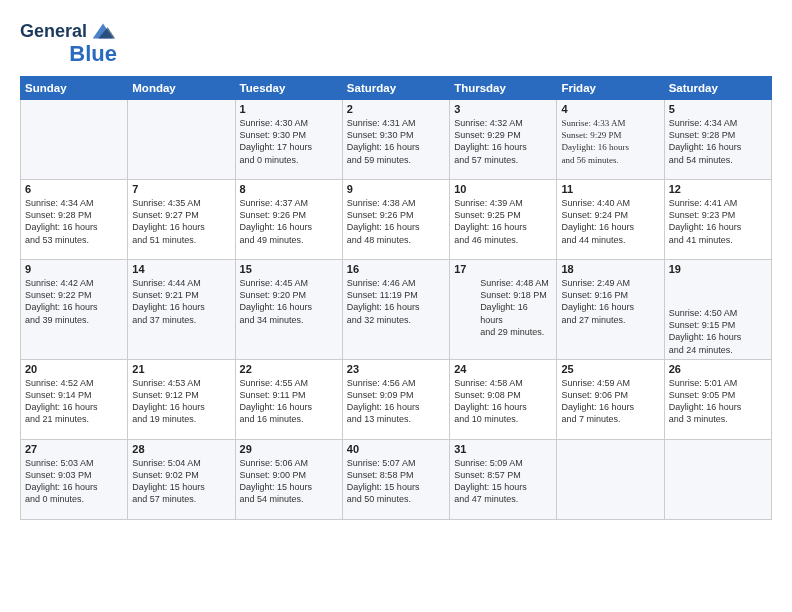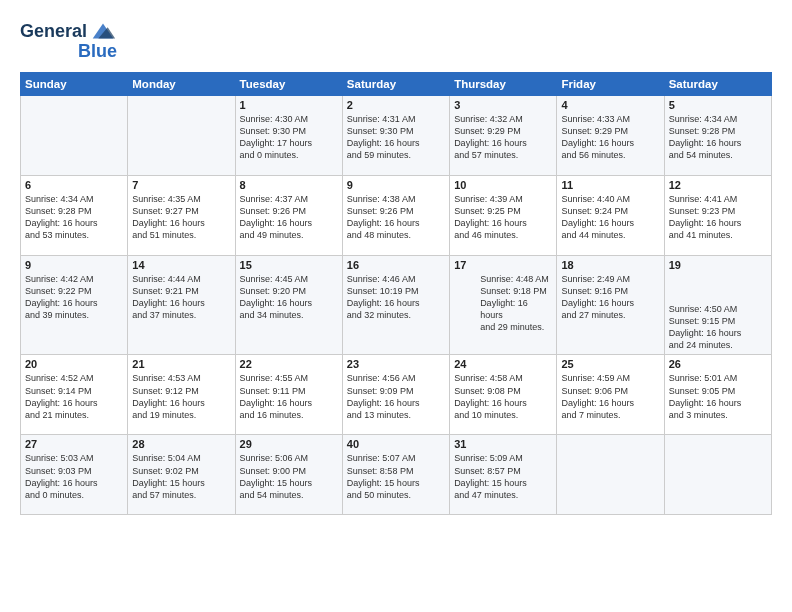--- a/index.html
+++ b/index.html
@@ -102,21 +102,21 @@
     <div class="logo">
       <div>
         <div style="display:flex;align-items:center;">
           <span class="logo-text">General</span>
           <svg class="logo-icon" viewBox="0 0 30 30">
             <polygon points="4,22 15,6 26,22" fill="#2a6bbf" opacity="0.85"></polygon>
             <polygon points="10,22 20,10 28,22" fill="#1a3a5c" opacity="0.7"></polygon>
           </svg>
         </div>
         <div style="display:flex;justify-content:flex-end;margin-top:-4px;">
-          <span class="logo-text" style="color:#2a6bbf;font-size:18px;">Blue</span>
+          <span class="logo-text" style="color:#2a6bbf;font-size:22px;">Blue</span>
         </div>
       </div>
     </div>
     <div class="title-block">
       <div class="month-title"></div>
       <div class="location"></div>
     </div>
   </div>
 
   <table>
@@ -151,21 +151,21 @@
           </td>
           <td>
             <span class="day-num">3</span>
             <div class="cell-text" style="white-space: pre-line;">Sunrise: 4:32 AM
 Sunset: 9:29 PM
 Daylight: 16 hours
 and 57 minutes.</div>
           </td>
           <td>
             <span class="day-num">4</span>
-            <div class="cell-text" style="white-space: pre-line;">Sunrise: 4:33 AM
+            <div class="cell-text" style="white-space: pre-line; font-family: Liberation Serif, serif;">Sunrise: 4:33 AM
 Sunset: 9:29 PM
 Daylight: 16 hours
 and 56 minutes.</div>
           </td>
           <td>
             <span class="day-num">5</span>
             <div class="cell-text" style="white-space: pre-line;">Sunrise: 4:34 AM
 Sunset: 9:28 PM
 Daylight: 16 hours
 and 54 minutes.</div>
@@ -240,21 +240,21 @@
           <td>
             <span class="day-num">15</span>
             <div class="cell-text" style="white-space: pre-line;">Sunrise: 4:45 AM
 Sunset: 9:20 PM
 Daylight: 16 hours
 and 34 minutes.</div>
           </td>
           <td>
             <span class="day-num">16</span>
             <div class="cell-text" style="white-space: pre-line;">Sunrise: 4:46 AM
-Sunset: 10:19 PM
+Sunset: 11:19 PM
 Daylight: 16 hours
 and 32 minutes.</div>
           </td>
           <td>
             <span class="day-num">17</span>
             <div class="cell-text" style="white-space: pre-line; margin-left: 26px;">Sunrise: 4:48 AM
 Sunset: 9:18 PM
 Daylight: 16 hours
 and 29 minutes.</div>
           </td>

